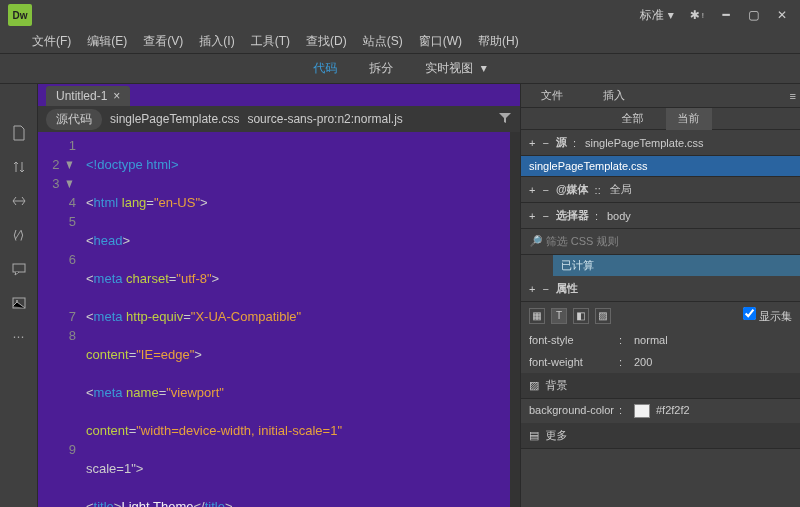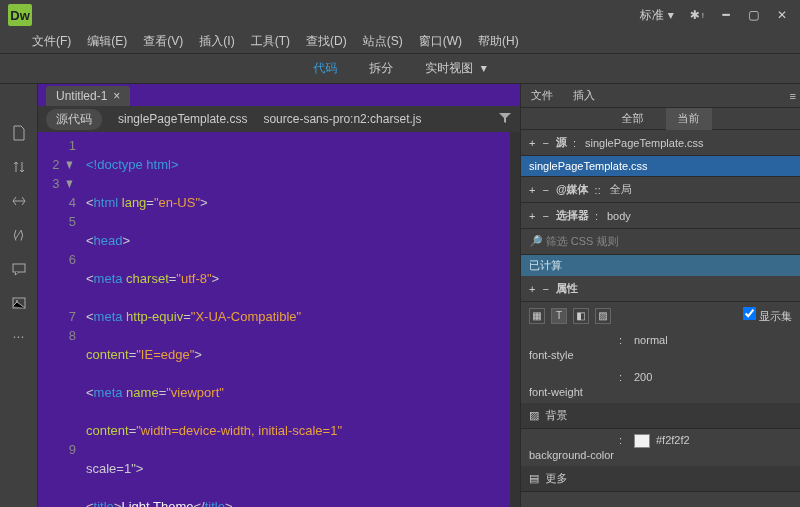--- a/index.html
+++ b/index.html
@@ -1,67 +1,67 @@
 <!DOCTYPE html>
 <html><head>
 <meta charset="utf-8">
 <style>
 * { margin: 0; padding: 0; box-sizing: border-box; font-family: "Microsoft YaHei", Arial, sans-serif; }
 body { background: #404040; color: #ccc; font-size: 12px; width: 800px; height: 507px; overflow: hidden; }
 
 .titlebar { height: 30px; background: #404040; display: flex; align-items: center; padding: 0 4px; }
-.dw-logo { width: 24px; height: 22px; background: #84c13d; border-radius: 2px; margin: 0 4px; display: flex; align-items: center; justify-content: center; font-weight: bold; color: #222; font-size: 13px; position: relative; }
+.dw-logo { width: 24px; height: 22px; background: #84c13d; border-radius: 2px; margin: 0 4px; display: flex; align-items: center; justify-content: center; font-weight: bold; color: #222; font-size: 10px; position: relative; }
 .titlebar-spacer { flex: 1; }
 .titlebar-item { padding: 0 8px; cursor: pointer; height: 30px; display: flex; align-items: center; }
 .win-btn { width: 28px; height: 20px; display: flex; align-items: center; justify-content: center; cursor: pointer; }
 
 .menubar { height: 24px; background: #404040; display: flex; align-items: center; padding: 0 24px; border-bottom: 1px solid #2a2a2a; }
 .menu-item { padding: 0 8px; cursor: pointer; }
 
 .toolbar { height: 30px; background: #404040; display: flex; align-items: center; justify-content: center; border-bottom: 1px solid #2a2a2a; gap: 16px; }
 .tb-btn { cursor: pointer; padding: 4px 8px; }
 .tb-active { color: #3b9ad6; }
 
 .main { display: flex; height: calc(507px - 84px); }
 .lsidebar { width: 38px; background: #404040; border-right: 1px solid #2a2a2a; padding-top: 40px; display: flex; flex-direction: column; align-items: center; gap: 16px; }
 .licon { width: 18px; height: 18px; cursor: pointer; display: flex; align-items: center; justify-content: center; }
 
 .editor-area { flex: 1; display: flex; flex-direction: column; background: #4c1d95; min-width: 0; }
 .tabs { height: 22px; display: flex; align-items: flex-end; padding-left: 8px; }
 .tab { background: #4a4a4a; padding: 3px 10px; border-radius: 3px 3px 0 0; display: flex; align-items: center; gap: 6px; cursor: pointer; }
 .tab-close { cursor: pointer; }
-.src-bar { height: 26px; display: flex; align-items: center; padding: 0 8px; gap: 16px; background: #383838; }
+.src-bar { height: 26px; display: flex; align-items: center; padding: 0 8px; gap: 8px; background: #383838; }
 .src-btn { padding: 2px 10px; border-radius: 10px; background: #4a4a4a; cursor: pointer; }
 .code { flex: 1; overflow: hidden; display: flex; font-family: Consolas, monospace; font-size: 13px; }
 .gutter { width: 48px; text-align: right; padding-right: 10px; padding-top: 4px; color: #888; line-height: 19px; }
 .gutter .fold { color: #999; display: inline-block; transform: scaleX(0.8); }
 .lines { flex: 1; padding-top: 4px; line-height: 19px; white-space: pre; overflow: hidden; }
 .t-bracket { color: #ccc; }
 .t-tag { color: #3b9ad6; }
 .t-attr { color: #bfcf44; }
 .t-eq { color: #ccc; }
 .t-str { color: #e8a23d; }
 .t-text { color: #f2f2f2; }
 .t-doctype { color: #3b9ad6; }
 
 .rpanel { width: 280px; background: #404040; border-left: 1px solid #2a2a2a; display: flex; flex-direction: column; font-size: 11px; }
 .rtabs { height: 24px; display: flex; align-items: center; border-bottom: 1px solid #2a2a2a; position: relative; }
-.rtab { padding: 0 10px; height: 24px; display: flex; align-items: center; cursor: pointer; }
+.rtab { padding: 0 20px; height: 24px; display: flex; align-items: center; cursor: pointer; }
 .rtab.active { background: #505050; }
 .rtabs-menu { position: absolute; right: 4px; cursor: pointer; }
 .subtabs { height: 22px; display: flex; justify-content: center; gap: 10px; align-items: center; border-bottom: 1px solid #2a2a2a; }
 .subtab { padding: 0 12px; cursor: pointer; height: 22px; display: flex; align-items: center; }
 .subtab.active { background: #505050; }
 .sect { padding: 5px 8px; border-bottom: 1px solid #2a2a2a; display: flex; align-items: center; gap: 6px; }
 .sect.blue { background: #2a64a0; color: #fff; padding: 4px 8px; }
 .pm { cursor: pointer; color: #ccc; margin-right: 1px; }
 .filter-box { padding: 5px 8px; color: #888; border-bottom: 1px solid #2a2a2a; }
-.computed-hdr { background: #3a6a8a; padding: 3px 8px; color: #d0e4ed; }
+.computed-hdr { background: #3a6a8a; padding: 3px 8px; color: #d0e4ed; margin-left: 32px; }
 .prop-row { display: flex; padding: 5px 8px; }
-.prop-name { width: 90px; color: #ccc; margin-top: 15px; }
+.prop-name { width: 90px; color: #ccc; }
 .prop-colon { width: 15px; }
 .prop-val { color: #ccc; }
 .subhdr { padding: 5px 8px; display: flex; align-items: center; gap: 6px; color: #ccc; background: #383838; border-bottom: 1px solid #2a2a2a; }
 .icon-row { display: flex; gap: 6px; padding: 5px 8px; align-items: center; }
 .sq { width: 16px; height: 16px; border: 1px solid #666; display: flex; align-items: center; justify-content: center; font-size: 10px; cursor: pointer; }
 .sq.active { background: #555; }
 .sw { width: 16px; height: 14px; background: #f2f2f2; border: 1px solid #888; display: inline-block; vertical-align: middle; margin-right: 6px; }
 .scrollbar { width: 10px; background: #333; }
 .rspacer { flex: 1; }
 .filter-icon { margin-left: auto; cursor: pointer; }
@@ -140,21 +140,21 @@
   <div class="editor-area">
     <div class="tabs">
       <div class="tab">
         <span>Untitled-1</span>
         <span class="tab-close">×</span>
       </div>
     </div>
     <div class="src-bar">
       <div class="src-btn">源代码</div>
       <div>singlePageTemplate.css</div>
-      <div>source-sans-pro:n2:charset.js</div>
+      <div>source-sans-pro:n2:normal.js</div>
       <div class="filter-icon"><svg width="14" height="14" viewBox="0 0 14 14">
             <path fill="#aaa" d="M1 2h12l-5 5v5l-2-1V7z"></path>
           </svg></div>
     </div>
     <div class="code">
       <div class="gutter">
         <div>1</div>
           <div>2 <span class="fold">▼</span></div>
           <div>3 <span class="fold">▼</span></div>
           <div>4</div>

